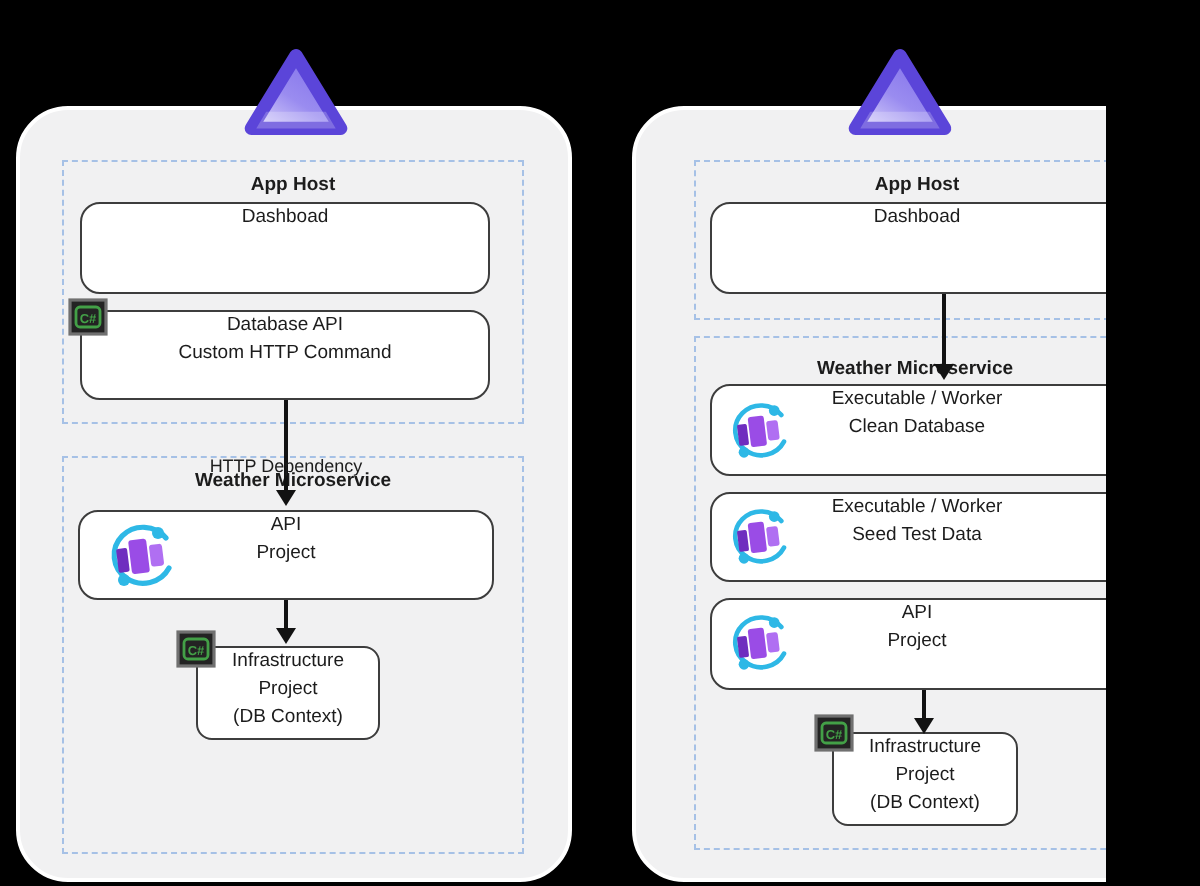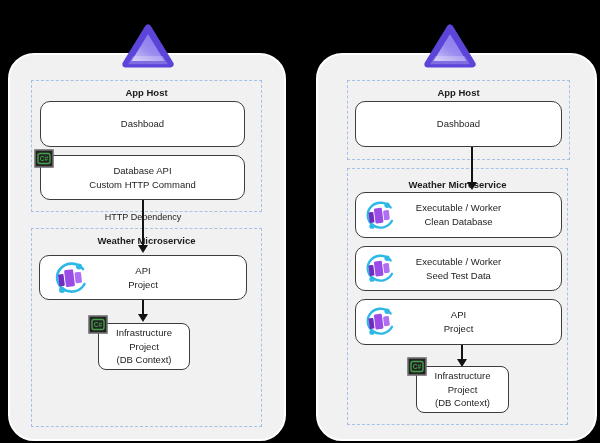--- a/index.html
+++ b/index.html
@@ -1,33 +1,33 @@
 <!DOCTYPE html>
 <html><head>
 <meta charset="utf-8">
 <style>
   html,body{margin:0;padding:0;background:#000;}
-  .stage{position:relative;width:600px;height:443px;background:#000;overflow:hidden;
+  .stage{position:relative;width:553px;height:443px;background:#000;overflow:hidden;
          font-family:"Liberation Sans",sans-serif;}
   .panel{position:absolute;background:#f1f1f2;border:2px solid #ffffff;border-radius:26px;box-sizing:border-box;}
   .p-left{left:8px;top:53px;width:278px;height:388px;}
   .p-right{left:316px;top:53px;width:281px;height:388px;}
   .tri{position:absolute;width:54px;height:48px;z-index:5;}
   .t-left{left:121px;top:22px;}
   .t-right{left:423px;top:22px;}
   .dashed{position:absolute;border:1.5px dashed #a6c1e6;box-sizing:border-box;z-index:2;}
   .g-l-apphost{left:31px;top:80px;width:231px;height:132px;}
   .g-l-micro{left:31px;top:228px;width:231px;height:199px;}
   .g-r-apphost{left:347px;top:80px;width:223px;height:80px;}
   .g-r-micro{left:347px;top:168px;width:221px;height:257px;}
   .gtitle{position:absolute;top:6px;left:0;right:0;text-align:center;font-weight:bold;
           font-size:9.5px;color:#1c1c1c;}
   .g-r-micro .gtitle{top:10px;}
   .node{position:absolute;background:#fff;border:1.3px solid #3d3d3d;border-radius:10px;
-        box-sizing:border-box;display:flex;align-items:center;justify-content:center;z-index:3;}
+        box-sizing:border-box;display:flex;justify-content:center;z-index:3;}
   .nlabel{font-size:9.5px;color:#1c1c1c;text-align:center;white-space:pre-line;line-height:1.45;}
   .n-l-dash{left:40px;top:101px;width:205px;height:46px;}
   .n-l-cmd{left:40px;top:155px;width:205px;height:45px;}
   .n-l-api{left:39px;top:255px;width:208px;height:45px;}
   .n-l-infra{left:98px;top:323px;width:92px;height:47px;border-radius:8px;}
   .n-r-dash{left:355px;top:101px;width:207px;height:46px;}
   .n-r-w1{left:355px;top:192px;width:207px;height:46px;}
   .n-r-w2{left:355px;top:246px;width:207px;height:45px;}
   .n-r-api{left:355px;top:299px;width:207px;height:46px;}
   .n-r-infra{left:416px;top:366px;width:93px;height:47px;border-radius:8px;}
@@ -40,21 +40,21 @@
   .b-l1{left:34px;top:149px;}
   .b-l2{left:88px;top:315px;}
   .b-r{left:407px;top:357px;}
   .aline{position:absolute;width:2px;background:#121212;z-index:4;}
   .ahead{position:absolute;width:0;height:0;border-left:5px solid transparent;
          border-right:5px solid transparent;border-top:8px solid #121212;z-index:4;}
   .a1l{left:142px;top:200px;height:46px;}  .a1h{left:138px;top:245px;}
   .a2l{left:142px;top:300px;height:15px;}  .a2h{left:138px;top:314px;}
   .a3l{left:471px;top:147px;height:36px;}  .a3h{left:467px;top:182px;}
   .a4l{left:461px;top:345px;height:15px;}  .a4h{left:457px;top:359px;}
-  .edge-label{position:absolute;left:83px;top:212px;width:120px;text-align:center;
+  .edge-label{position:absolute;left:83px;top:228px;width:120px;text-align:center;
               font-size:9px;color:#1c1c1c;z-index:5;}
 </style>
 </head>
 <body>
 
 <div class="stage">
 
   <div class="panel p-left"></div>
   <div class="panel p-right"></div>
 

